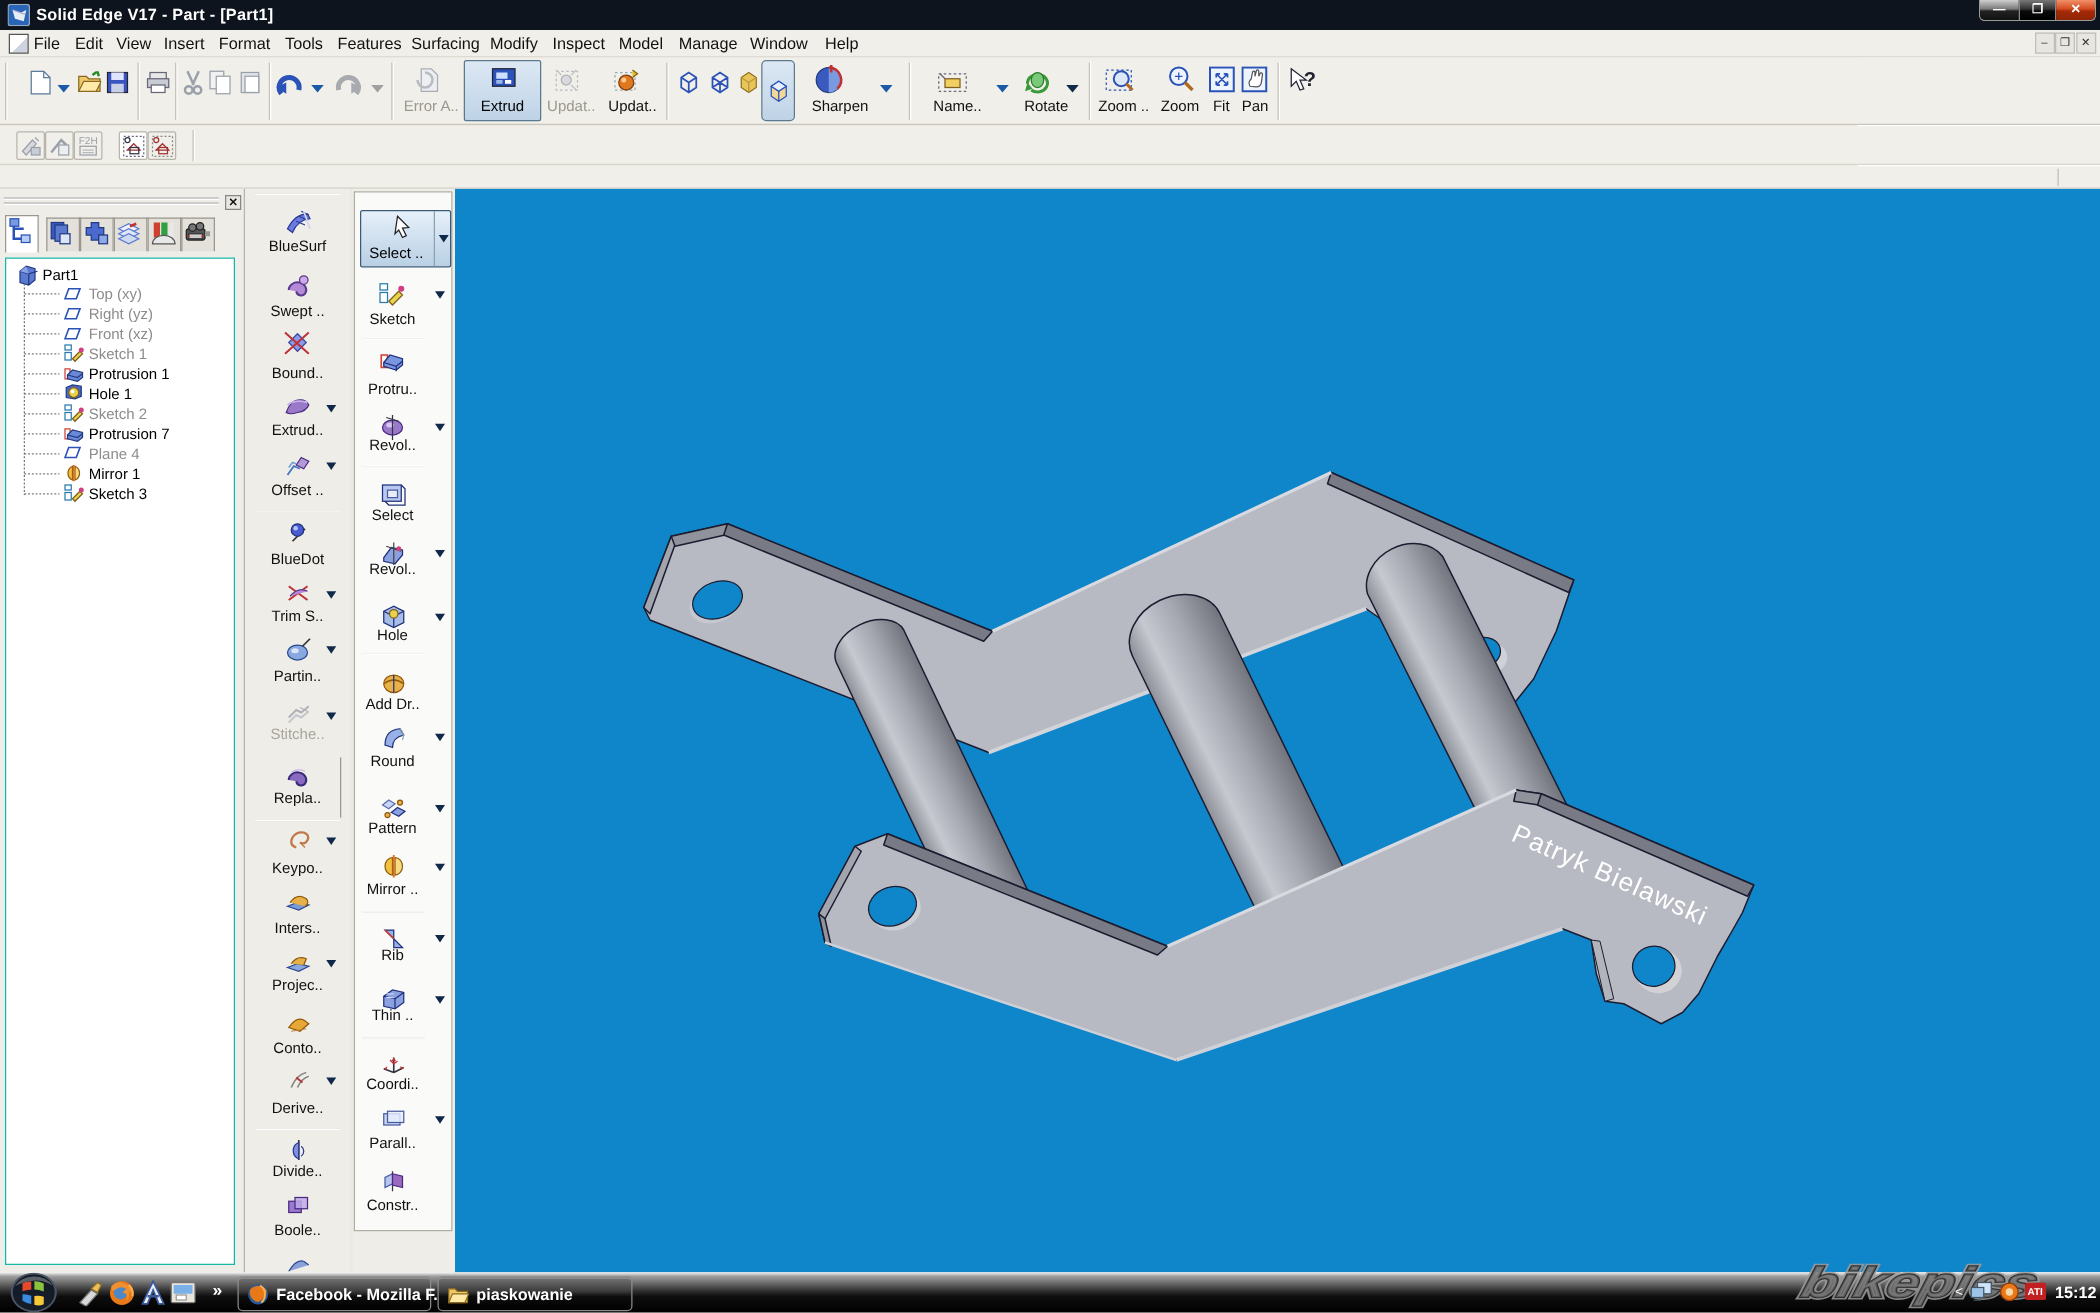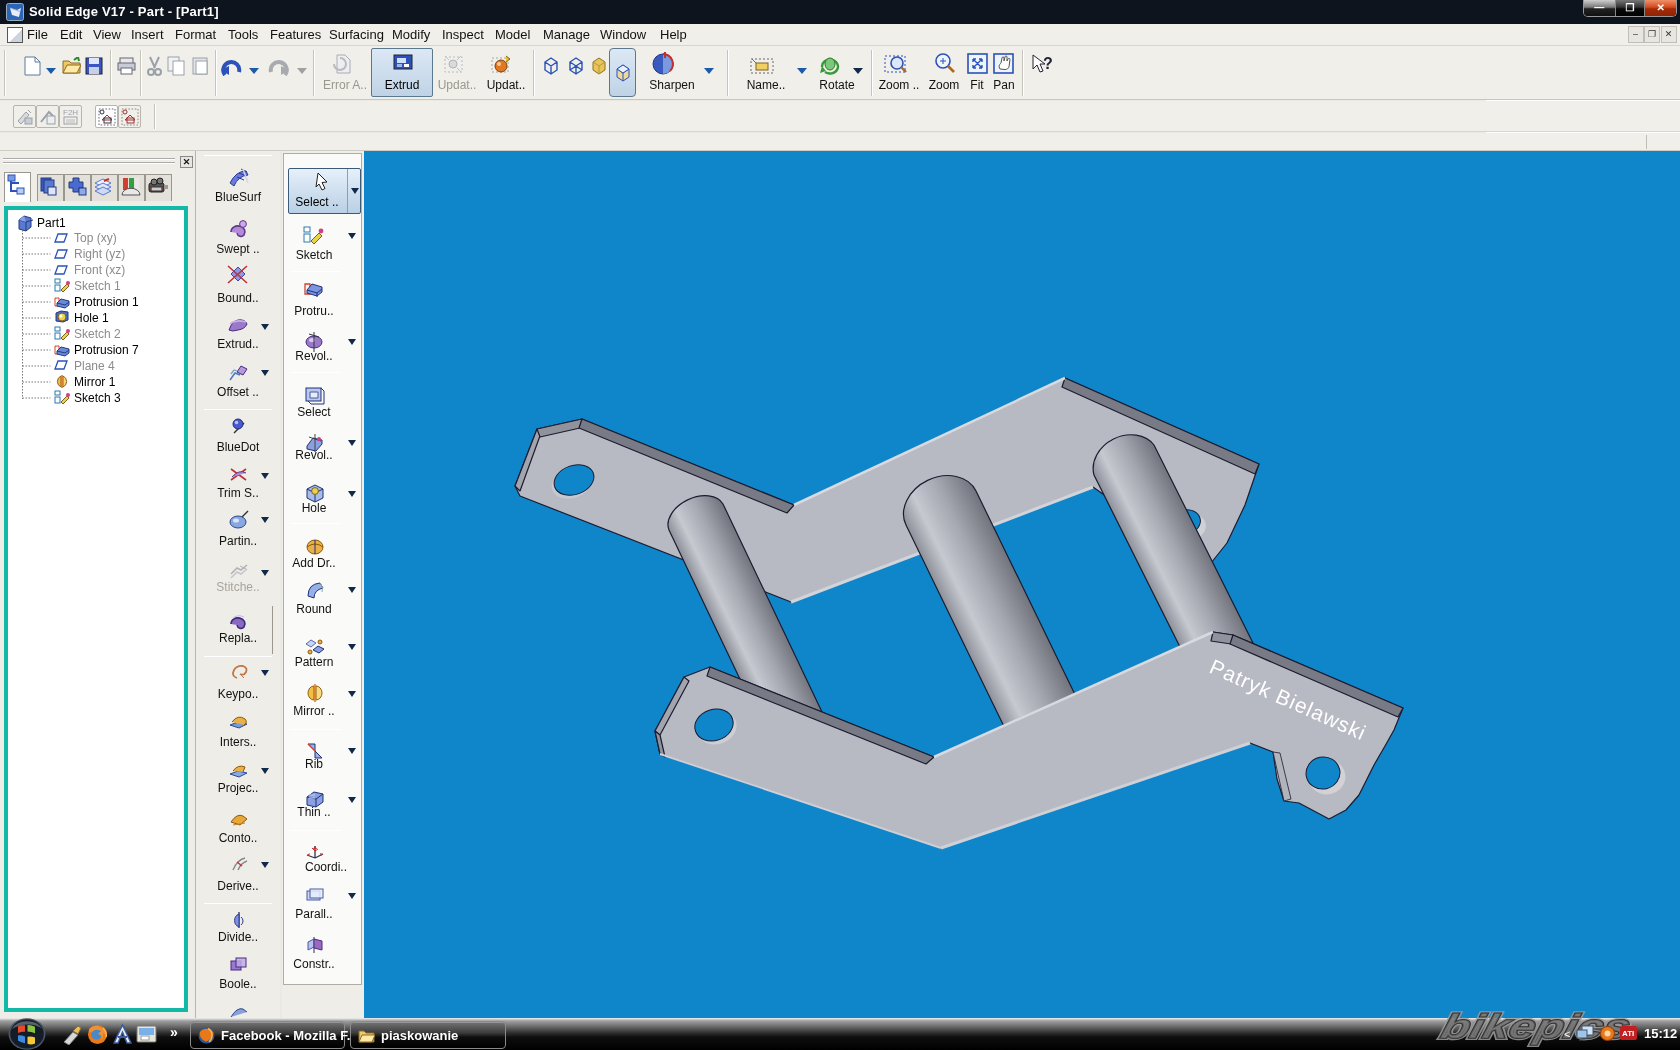--- a/index.html
+++ b/index.html
@@ -30,21 +30,21 @@
 .tlabel.gray{color:#9a978e;}
 .drop{position:absolute;width:0;height:0;border-left:5px solid transparent;border-right:5px solid transparent;border-top:6px solid #1a5aa8;}
 .drop.gray{border-top-color:#a0a0a0;}
 
 #edgebar{position:absolute;left:0;top:151px;width:196px;height:867px;background:#efede7;border-right:1px solid #b8b5ac;}
 #eb-grip{position:absolute;left:3px;top:7px;width:172px;height:6px;border-top:2px groove #fff;border-bottom:2px groove #fff;}
 #eb-close{position:absolute;left:180px;top:5px;width:13px;height:12px;background:#e8e6e0;border:1px solid #888;font-size:9px;line-height:10px;text-align:center;color:#111;font-weight:bold;}
 #eb-tabs{position:absolute;left:2px;top:21px;width:192px;height:30px;}
 .ebtab{position:absolute;top:2px;width:27px;height:27px;background:#e4e1da;border:1px solid #9a978e;border-bottom:none;}
 .ebtab.active{background:#fff;height:30px;top:0px;}
-#eb-tree{position:absolute;left:4px;top:55px;width:184px;height:806px;background:#fff;border:4px solid #14b8a6;font-size:12px;color:#000;}
+#eb-tree{position:absolute;left:4px;top:55px;width:184px;height:806px;background:#fff;border:1px solid #14b8a6;font-size:12px;color:#000;}
 .trow{position:absolute;left:66px;height:16px;line-height:16px;white-space:nowrap;}
 .trow.gray{color:#8c8c8c;}
 
 #ftb1{position:absolute;left:196px;top:151px;width:84px;height:867px;background:#efede7;}
 #ftb2{position:absolute;left:282px;top:151px;width:82px;height:867px;background:#efede7;}
 #ftb2inner{position:absolute;left:1px;top:2px;width:79px;height:832px;background:#fafaf8;border:1px solid #b0ada4;}
 .fitem{position:absolute;width:100%;text-align:center;font-size:12px;color:#111;}
 .fitem.gray{color:#a8a59c;}
 
 #viewport{position:absolute;left:364px;top:151px;width:1316px;height:867px;}
@@ -614,21 +614,21 @@
         <path d="M5,6 h6 M5,9 h6" stroke="#c8d4f8"></path>
       </svg>
   <div class="fitem" style="top:654px;left:0;width:64px">Thin ..</div>
   <div class="farrow" style="left:66px;top:646px"></div>
   <div class="fsep" style="left:8px;top:679px;width:50px"></div>
   <svg style="position:absolute;left:22px;top:689px" width="22" height="22">
         <path d="M11,18 v-12 m0,12 l8,-4 m-8,4 l-8,-3" stroke="#334" stroke-width="1.3" fill="none"></path>
         <path d="M11,6 l-2,3 h4 z M19,14 l-3,-1 1,3 z M3,15 l3,-2 -1,3 z" fill="#c03038"></path>
         <path d="M8,8 l3,3 M14,9 l-3,2" stroke="#c03038"></path>
       </svg>
-  <div class="fitem" style="top:709px;left:12px;width:64px">Coordi..</div>
+  <div class="fitem" style="top:709px;left:0;width:64px">Coordi..</div>
   <svg style="position:absolute;left:22px;top:734px" width="22" height="22">
         <rect x="3" y="6" width="13" height="9" fill="#c8d8f4" stroke="#4a5aa0"></rect>
         <rect x="6" y="4" width="13" height="9" fill="#e8f0fc" stroke="#4a5aa0" fill-opacity="0.8"></rect>
       </svg>
   <div class="fitem" style="top:756px;left:0;width:64px">Parall..</div>
   <div class="farrow" style="left:66px;top:742px"></div>
   <svg style="position:absolute;left:22px;top:783px" width="22" height="22">
         <path d="M10,3 v16" stroke="#334"></path>
         <path d="M10,5 l-6,3 v8 l6,-3 z" fill="#b8c4f0" stroke="#4a5aa0"></path>
         <path d="M10,5 l8,2 v9 l-8,-2 z" fill="#9a6ac0" stroke="#4a2a80"></path>

